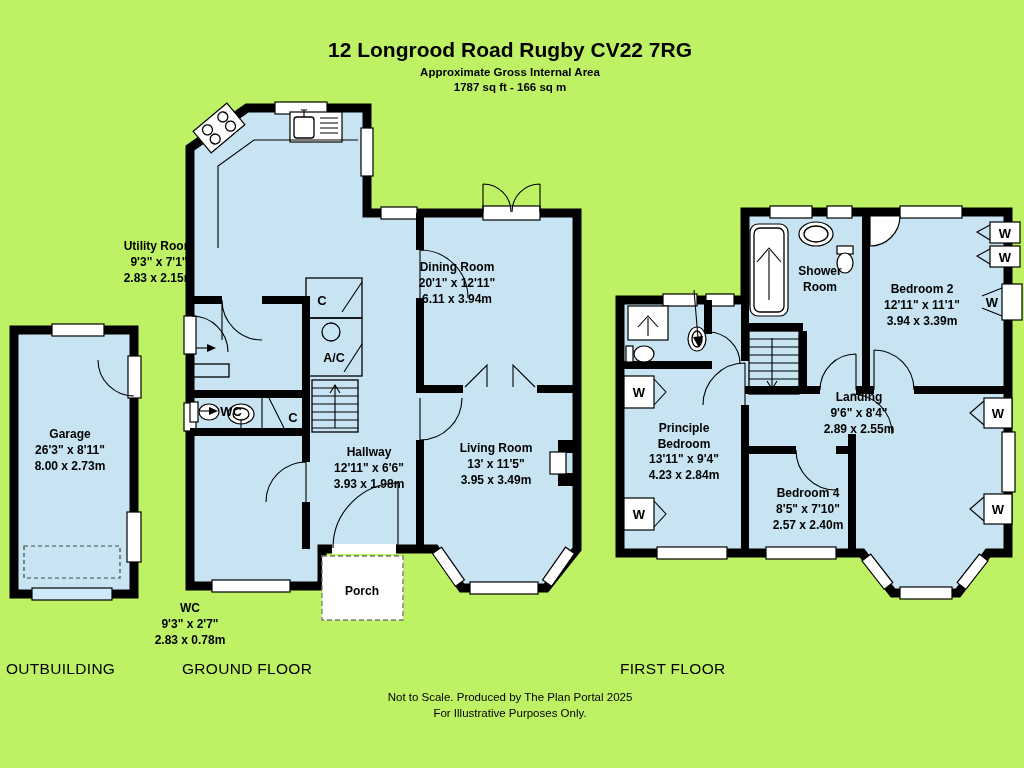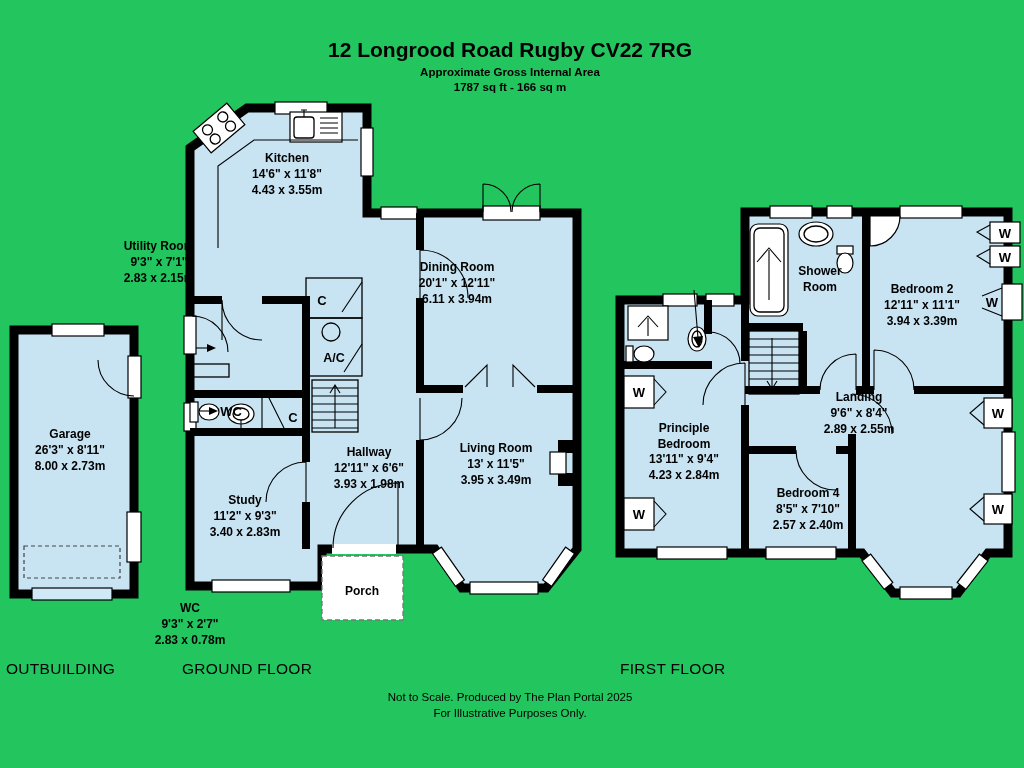--- a/index.html
+++ b/index.html
@@ -1,16 +1,16 @@
 <!DOCTYPE html>
 <html style="--room-fill: #c8e4f2; --wall: #000000;"><head>
 <meta charset="utf-8">
 <style>
   html,body{margin:0;padding:0;background:#fff;}
-  #canvas{position:relative;width:1024px;height:768px;background:#22c55e;overflow:hidden;
+  #canvas{position:relative;width:1024px;height:768px;background:#bef264;overflow:hidden;
           font-family:"Liberation Sans",sans-serif;color:#000;}
   #plan-svg{position:absolute;left:0;top:0;}
   .room{fill:var(--room-fill,#c8e4f2);stroke:var(--wall,#000);stroke-width:9;stroke-linejoin:miter;}
   .wall{fill:var(--wall,#000);}
   .win{fill:#fff;stroke:#000;stroke-width:1.2;}
   .winb{fill:#cfe9f6;stroke:#000;stroke-width:1.2;}
   .thin{fill:none;stroke:#000;stroke-width:1.3;}
   .fix{fill:#fff;stroke:#000;stroke-width:1.2;}
   .arc{fill:none;stroke:#000;stroke-width:1.1;}
   .dash{fill:#fff;stroke:#777;stroke-width:1.3;stroke-dasharray:5 3;}
@@ -248,49 +248,39 @@
       <rect class="fix" x="984" y="494" width="28" height="30"></rect>
           <path class="arc" d="M984 497 L970 509 L984 521"></path>
     </g>
   </g>
 </svg>
 
 <div class="hline" style="top:38px;font-size:21px">12 Longrood Road Rugby CV22 7RG</div>
 <div class="hline" style="top:66px;font-size:11.5px">Approximate Gross Internal Area</div>
 <div class="hline" style="top:81px;font-size:11.5px">1787 sq ft - 166 sq m</div>
 
-<div class="rlabel" style="left:287px;top:150px">
-  <span>Kitchen</span>
-      <span>14'6" x 11'8"</span>
-      <span>4.43 x 3.55m</span>
-</div>
 <div class="rlabel" style="left:159px;top:238px">
   <span>Utility Room</span>
       <span>9'3" x 7'1"</span>
       <span>2.83 x 2.15m</span>
 </div>
 <div class="rlabel" style="left:457px;top:259px">
   <span>Dining Room</span>
       <span>20'1" x 12'11"</span>
       <span>6.11 x 3.94m</span>
 </div>
 <div class="rlabel" style="left:70px;top:426px">
   <span>Garage</span>
       <span>26'3" x 8'11"</span>
       <span>8.00 x 2.73m</span>
 </div>
 <div class="rlabel" style="left:369px;top:444px">
   <span>Hallway</span>
       <span>12'11" x 6'6"</span>
       <span>3.93 x 1.98m</span>
-</div>
-<div class="rlabel" style="left:245px;top:492px">
-  <span>Study</span>
-      <span>11'2" x 9'3"</span>
-      <span>3.40 x 2.83m</span>
 </div>
 <div class="rlabel" style="left:496px;top:440px">
   <span>Living Room</span>
       <span>13' x 11'5"</span>
       <span>3.95 x 3.49m</span>
 </div>
 <div class="rlabel" style="left:362px;top:583px">
   <span>Porch</span>
 </div>
 <div class="rlabel" style="left:190px;top:600px">

